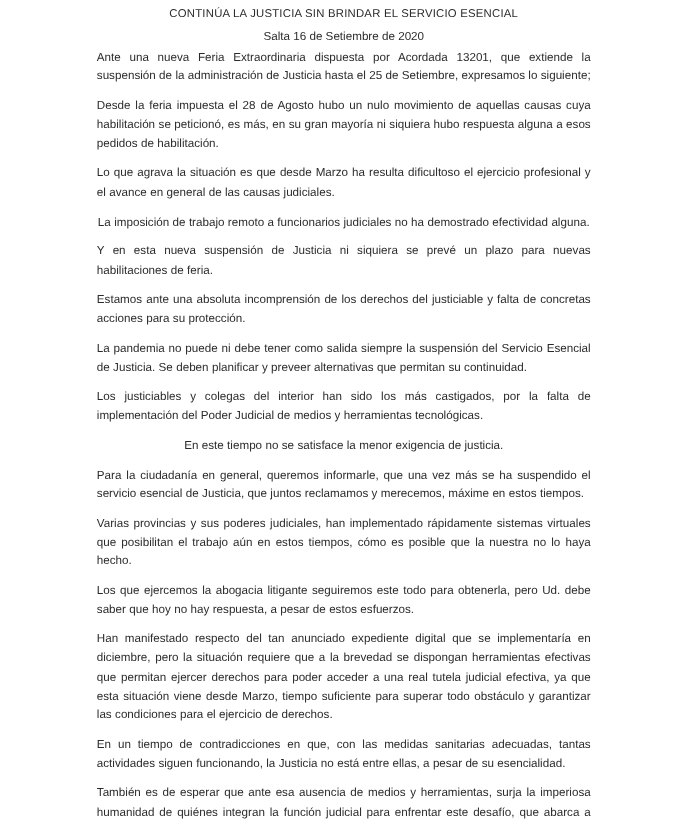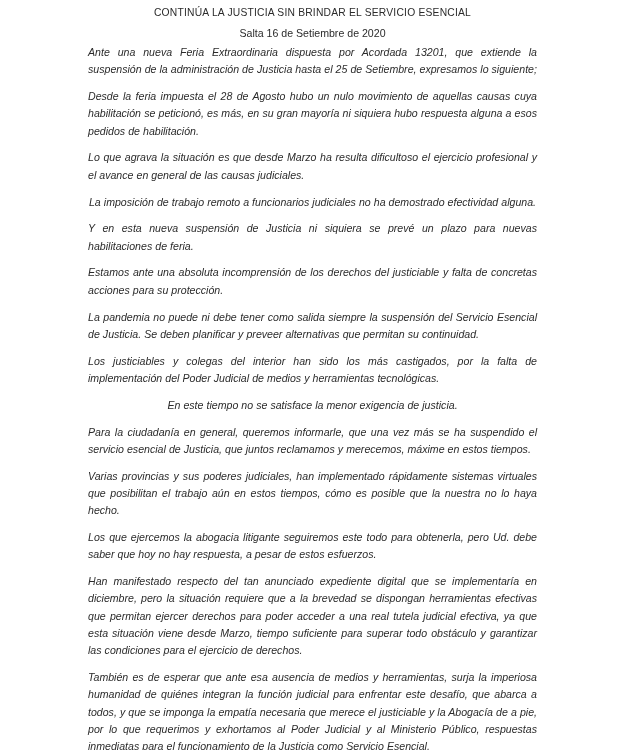--- a/index.html
+++ b/index.html
@@ -60,21 +60,20 @@
 
   .para {
     font-size: 10.6px;
     line-height: 17.3px;
     color: #2b2b2b;
     text-align: justify;
     text-justify: inter-word;
     margin: 0 0 9.5px 0;
     hyphens: none;
     word-spacing: 0.01em;
-    font-style: italic;
   }
 
   
   .para.nojustify {
     text-align: center;
   }
 </style>
 </head>
 <body>
 
@@ -105,17 +104,18 @@
     <p class="para nojustify">En este tiempo  no se satisface la menor exigencia de justicia.</p>
 
     <p class="para">Para la ciudadanía en general, queremos informarle, que una vez más se ha suspendido el servicio esencial de Justicia, que juntos reclamamos y merecemos, máxime en estos tiempos.</p>
 
     <p class="para">Varias provincias y sus poderes judiciales,  han implementado rápidamente sistemas virtuales que posibilitan el trabajo aún en estos tiempos, cómo  es posible que la nuestra no lo haya hecho.</p>
 
     <p class="para">Los que ejercemos la abogacia litigante seguiremos este todo para obtenerla, pero Ud. debe saber que hoy no hay  respuesta, a pesar de estos esfuerzos.</p>
 
     <p class="para">Han manifestado respecto del tan anunciado expediente digital que se implementaría en diciembre, pero la situación requiere que a la brevedad se dispongan  herramientas efectivas que permitan ejercer derechos para poder acceder a una real tutela judicial efectiva, ya que esta situación viene desde Marzo, tiempo suficiente para superar todo obstáculo y garantizar  las condiciones para el ejercicio de derechos.</p>
 
+    <p class="para">En un tiempo de contradicciones en que, con las medidas sanitarias adecuadas, tantas actividades siguen funcionando, la Justicia no está entre ellas, a pesar de su esencialidad.</p>
 
     <p class="para">También es de esperar que ante esa ausencia de medios y herramientas, surja la imperiosa humanidad de quiénes integran la función judicial para enfrentar este desafío, que abarca a todos, y que se imponga la empatía necesaria que merece el justiciable y la Abogacía de a pie, por lo que requerimos y exhortamos al Poder Judicial y al Ministerio Público, respuestas inmediatas para el funcionamiento de la Justicia como Servicio Esencial.</p>
 
   </div>
 </div>
 
 </body></html>

